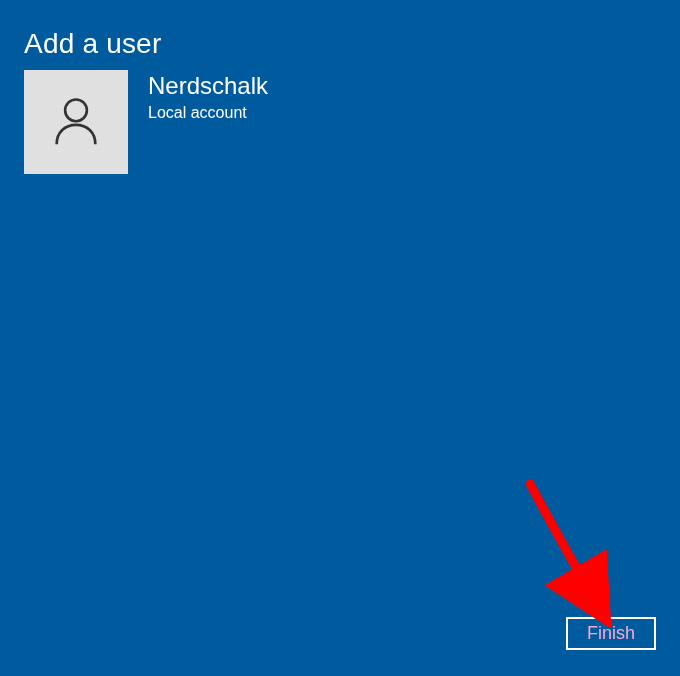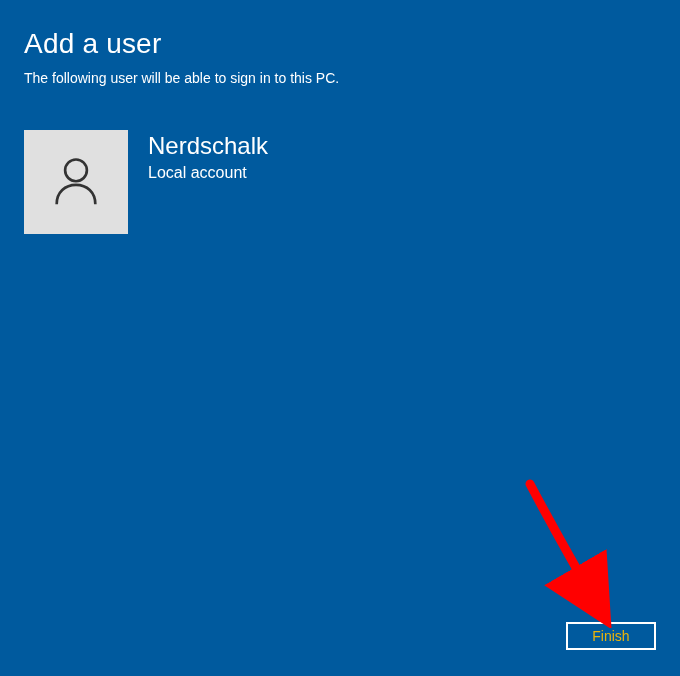--- a/index.html
+++ b/index.html
@@ -62,40 +62,39 @@
       font-weight: 400;
     }
     .button-row {
       position: absolute;
       bottom: 26px;
       right: 24px;
     }
     .finish-btn {
       background: #005A9E;
       border: 2px solid #ffffff;
-      color: #eab308;
-      font-size: 14px;
+      color: #f9a8d4;
+      font-size: 18px;
       font-family: inherit;
       padding: 4px 0;
       width: 90px;
       text-align: center;
       cursor: pointer;
     }
     .arrow {
       position: absolute;
       pointer-events: none;
     }
   </style>
 </head>
 <body>
 
 <div class="container">
   <h1 class="page-title">Add a user</h1>
 
-  <p class="page-subtitle">The following user will be able to sign in to this PC.</p>
 
   <div class="user-row">
     <div class="avatar-box">
       <span>
         <svg viewBox="0 0 48 48" fill="none" stroke="#333333" stroke-width="2.2">
           <circle cx="24" cy="16" r="9"></circle>
           <path d="M8 44c0-10 7-16 16-16s16 6 16 16"></path>
         </svg>
       </span>
     </div>

